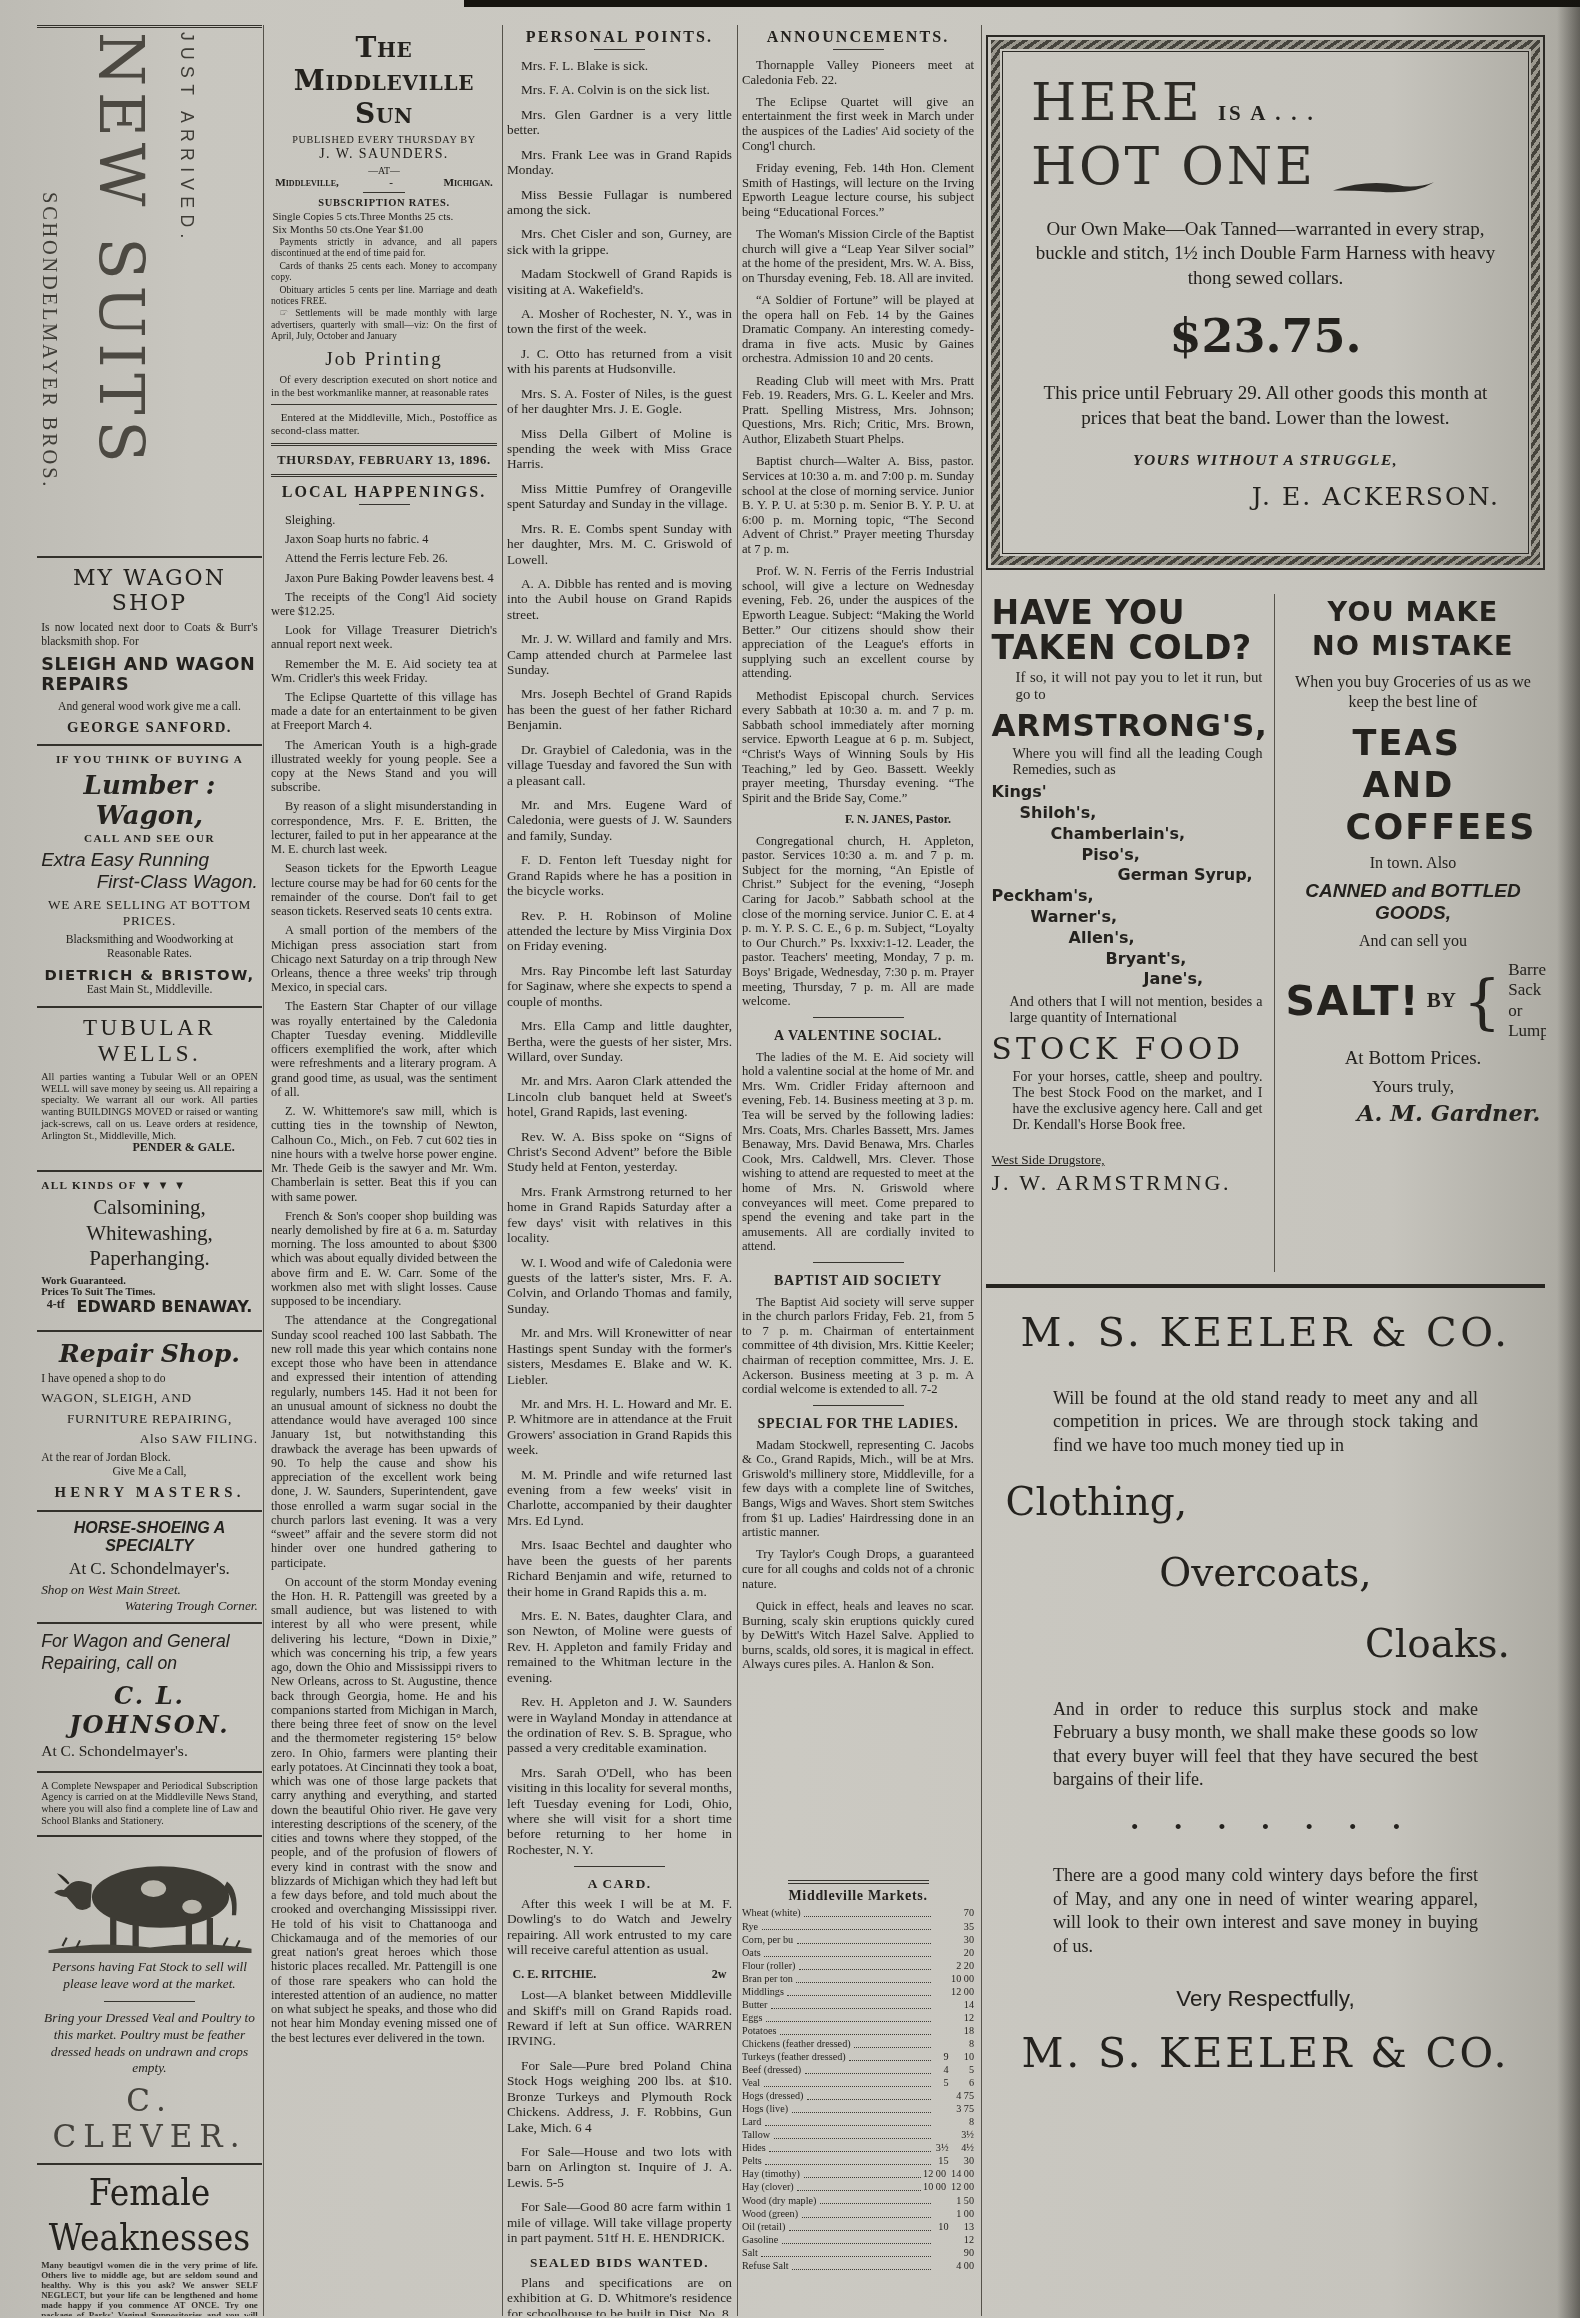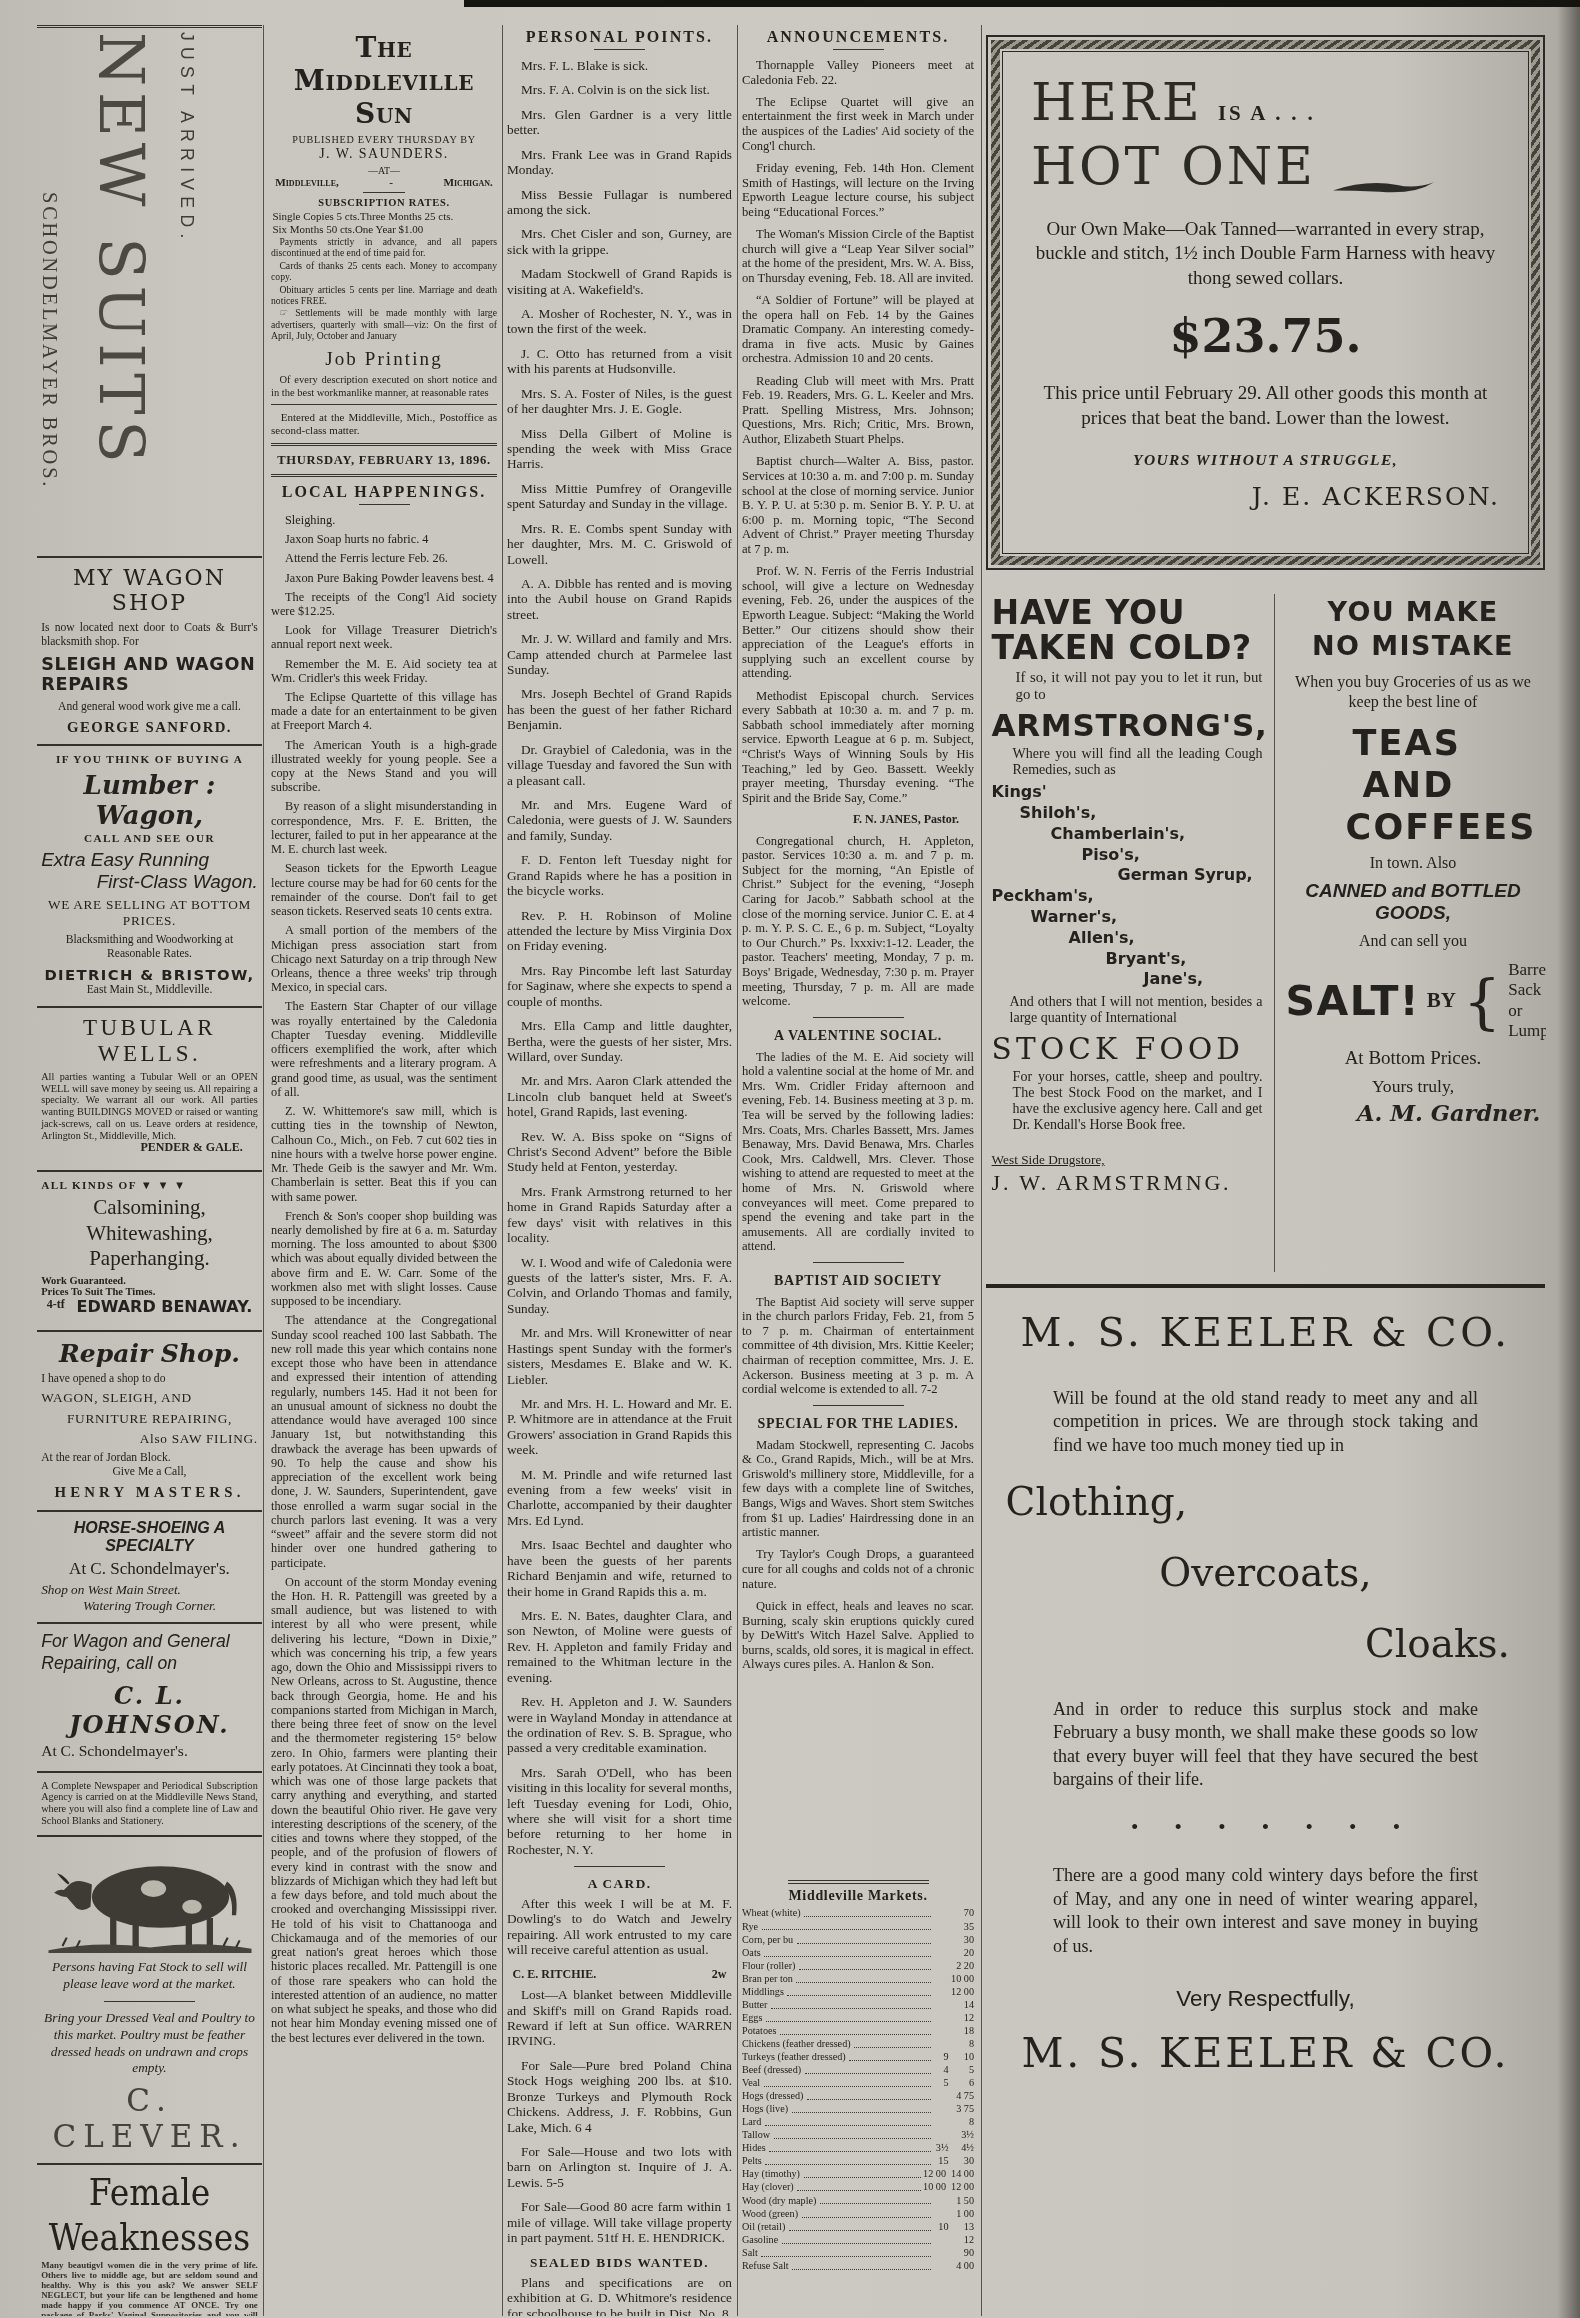--- a/index.html
+++ b/index.html
@@ -10,21 +10,21 @@
     background:linear-gradient(90deg,#bdbbb4 0%,#c8c6bf 12%,#cbc9c2 50%,#c6c4bd 88%,#a9a79f 100%);
   }
   .topstrip{position:absolute;top:0;left:464px;width:1117px;height:7px;background:#16140f;}
   .edgeshade{position:absolute;top:0;right:0;width:24px;height:2319px;background:linear-gradient(to right,rgba(20,18,14,0),rgba(20,18,14,.5));}
   .vrule{position:absolute;width:1.4px;background:#55524a;top:25px;height:2291px;}
   
   .colhead{font-size:16px;font-weight:bold;letter-spacing:2.1px;text-align:center;margin:2.8px 0 2.8px;}
   .headrule{width:51px;border-top:1.4px solid #35332e;margin:1.4px auto 8.4px;}
   .subhead{font-size:14px;font-weight:bold;letter-spacing:0.7px;text-align:center;margin:9.8px 0 5.6px;}
   .bodyp{font-size:12.3px;line-height:1.16;text-align:justify;text-indent:14px;margin-bottom:4.9px;}
-  .sigline{text-align:right;font-size:12px;font-weight:bold;padding-right:7px;margin:-1.4px 8px 7px;}
+  .sigline{text-align:right;font-size:12px;font-weight:bold;padding-right:7px;margin:-1.4px 16px 7px;}
   .rule{border-top:1.4px solid #36342e;margin:5.6px 0;}
   .rule-dbl{border-top:1.4px solid #36342e;border-bottom:0.7px solid #36342e;height:3.5px;margin:5.6px 0;}
   .secrule{width:91px;border-top:1.4px solid #36342e;margin:8.4px auto;}
   
   #col1{position:absolute;left:271px;top:25px;width:226px;height:2291px;overflow:hidden;}
   .mast-title{font-size:28px;font-weight:bold;text-align:center;font-variant:small-caps;letter-spacing:0.7px;margin-top:5.6px;font-family:"DejaVu Serif",serif;}
   .mast-pub{text-align:center;font-size:10.2px;letter-spacing:0.7px;margin-top:4.2px;}
   .mast-name{text-align:center;font-size:14px;letter-spacing:1.4px;margin-top:1.4px;}
   .mast-at{text-align:center;font-size:9.8px;margin-top:2.8px;}
   .mast-place{display:flex;justify-content:space-between;font-size:11.2px;font-weight:bold;font-variant:small-caps;padding:0 4.2px;}
@@ -199,21 +199,21 @@
     <div class="caps-line" style="text-align:right">Also SAW FILING.</div>
     <div class="ad-body">At the rear of Jordan Block.</div>
     <div class="ad-body ad-center">Give Me a Call,</div>
     <div class="ad-sig" style="letter-spacing:4.2px">HENRY MASTERS.</div>
   </div>
 
   <div class="adblock">
     <div class="horse-title">HORSE-SHOEING A SPECIALTY</div>
     <div class="at-line">At C. Schondelmayer's.</div>
     <div class="shop-ital">Shop on West Main Street.</div>
-    <div class="shop-ital" style="text-align:center">Watering Trough Corner.</div>
+    <div class="shop-ital" style="text-align:right">Watering Trough Corner.</div>
   </div>
 
   <div class="adblock">
     <div class="johnson-intro">For Wagon and General Repairing, call on</div>
     <div class="johnson-name">C. L. JOHNSON.</div>
     <div class="at-line" style="text-align:left;font-size:15.5px">At C. Schondelmayer's.</div>
   </div>
 
   <div class="adblock">
     <div class="small-body">A Complete Newspaper and Periodical Subscription Agency is carried on at the Middleville News Stand, where you will also find a complete line of Law and School Blanks and Stationery.</div>

